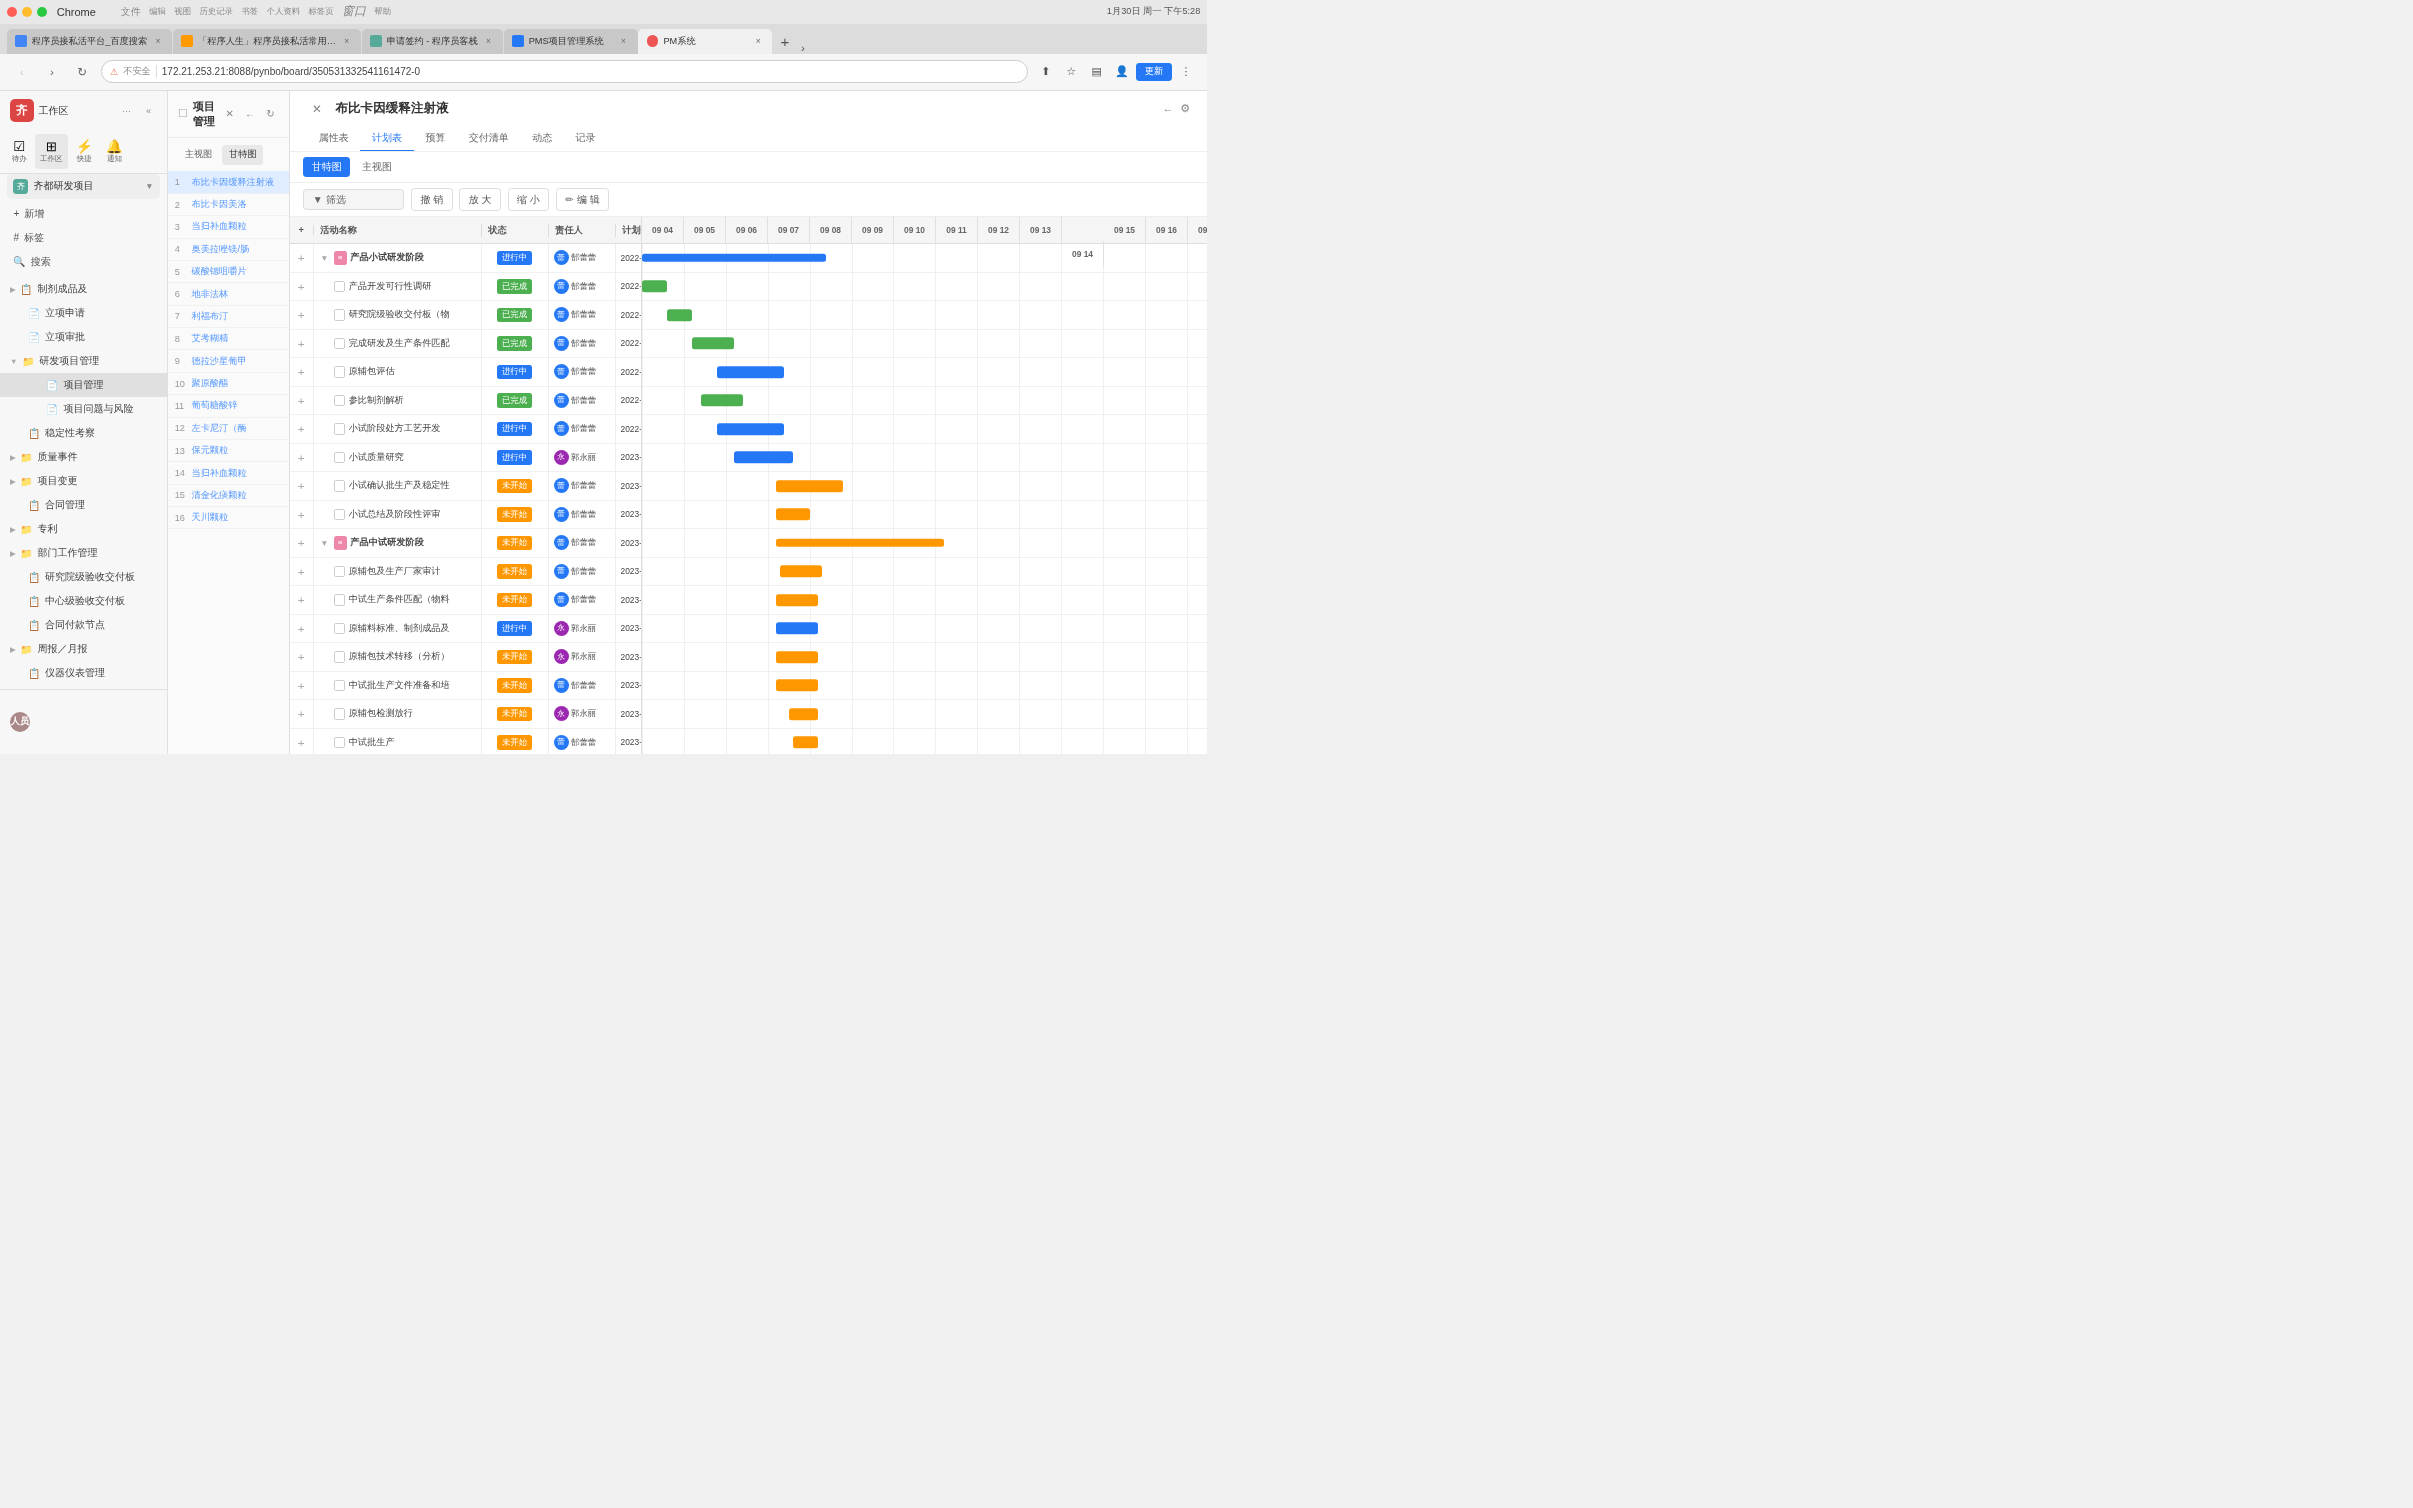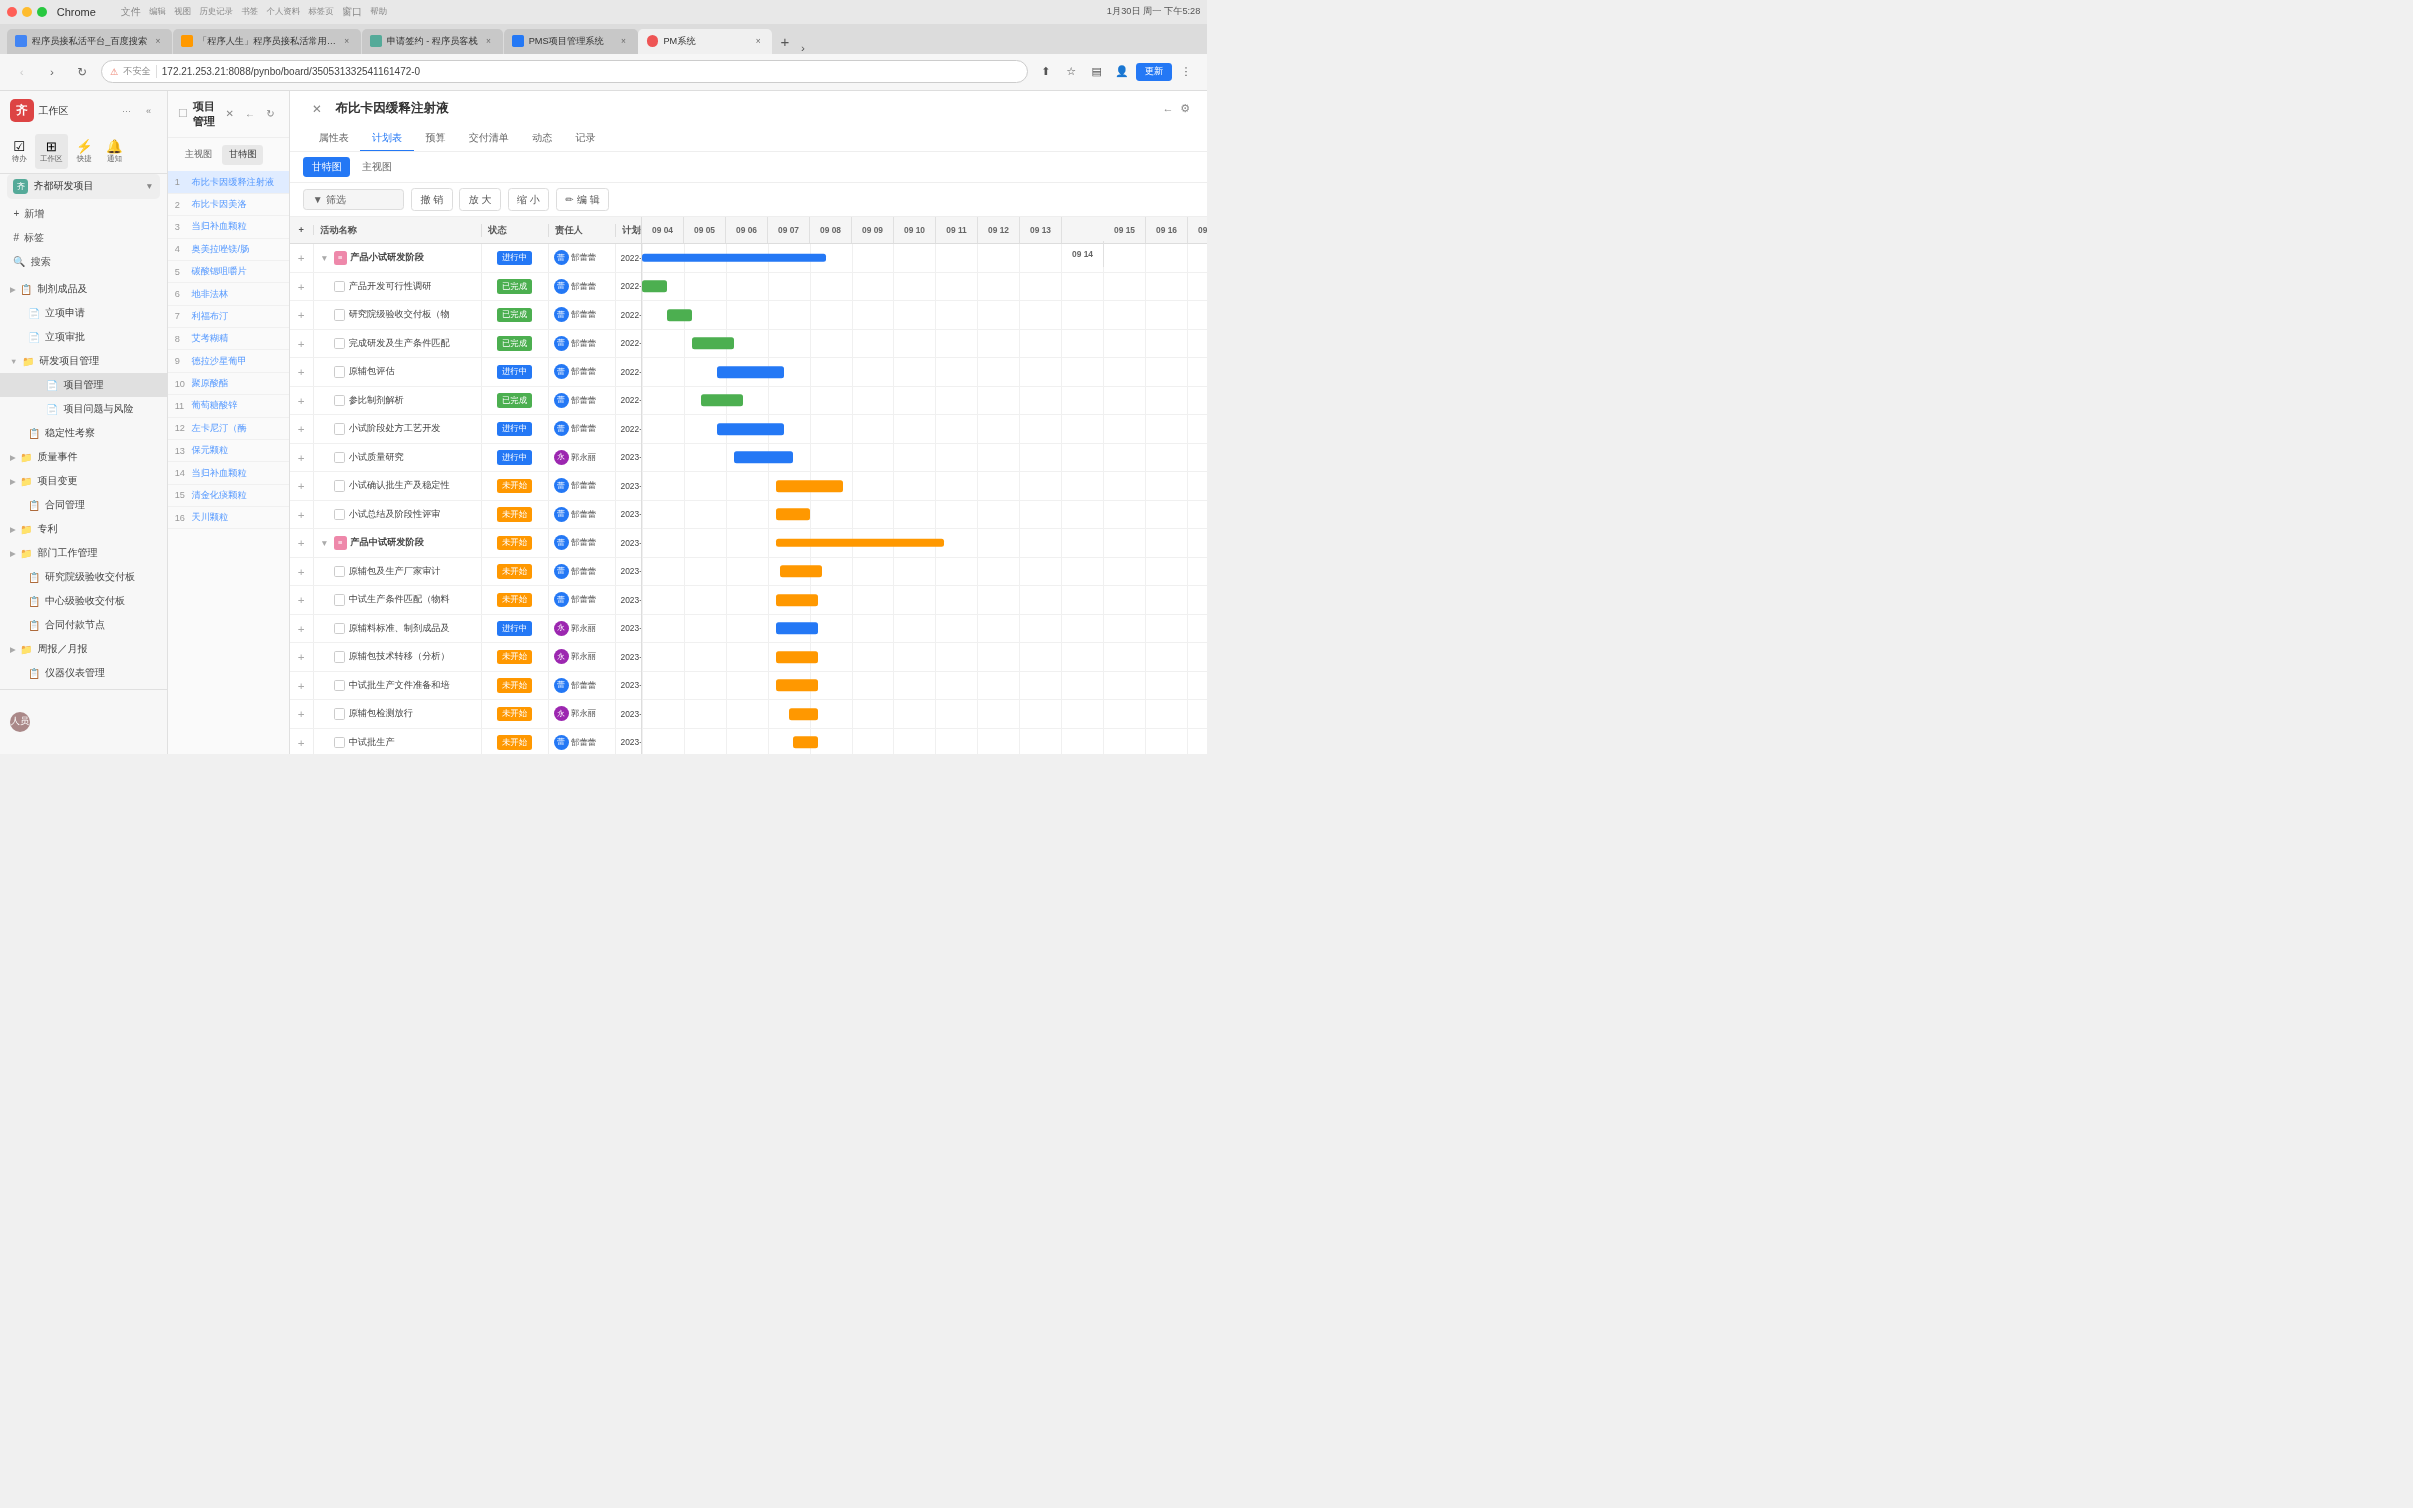--- a/index.html
+++ b/index.html
@@ -51,21 +51,21 @@
     .sidebar-action { display: flex; align-items: center; gap: 5px; padding: 5px 6.7px; color: #555; font-size: 10px; cursor: pointer; width: 100%; }
 
     .sidebar-list { overflow-y: auto; flex: 1; }
     .sidebar-item { display: flex; align-items: center; gap: 5px; padding: 5px 10px; cursor: pointer; color: #444; font-size: 10px; }
     .sidebar-item.active { background: #e0e0e0; }
     .sidebar-item .indent { width: 13.4px; flex-shrink: 0; }
     .sidebar-item .item-icon { width: 11.7px; height: 11.7px; display: flex; align-items: center; justify-content: center; font-size: 10px; color: #888; }
     .sidebar-item .item-label { flex: 1; overflow: hidden; white-space: nowrap; text-overflow: ellipsis; }
     .sidebar-item .expand-arrow { font-size: 7.5px; color: #aaa; }
 
-    .sidebar-bottom { padding: 22px 10px; border-top: 0.8px solid #e0e0e0; }
+    .sidebar-bottom { padding: 22px 10px; border-top: 0.8px solid #e0e0e0; font-weight: bold; }
     .user-item { display: flex; align-items: center; gap: 6.7px; }
     .user-avatar { width: 20px; height: 20px; border-radius: 50%; background: #a88; display: flex; align-items: center; justify-content: center; color: #fff; font-size: 9.2px; }
 
     
     .project-panel { width: 122px; background: #fafafa; border-right: 0.8px solid #e0e0e0; overflow-y: auto; }
     .panel-header { padding: 8.4px 10px; display: flex; align-items: center; gap: 5px; border-bottom: 0.8px solid #eee; }
     .panel-title { font-size: 11px; font-weight: 600; color: #333; flex: 1; }
     .panel-header-actions { display: flex; gap: 3.4px; }
     .panel-header-btn { width: 17px; height: 17px; display: flex; align-items: center; justify-content: center; color: #888; cursor: pointer; font-size: 10px; }
 
@@ -157,21 +157,21 @@
     <div class="traffic-light tl-max"></div>
   </div>
   <span class="title-bar-app">Chrome</span>
   <span style="font-size:10px; color:#888; margin-left:20px;">文件</span>
   <span style="font-size:8.4px; color:#888; margin-left:3.4px;">编辑</span>
   <span style="font-size:8.4px; color:#888; margin-left:3.4px;">视图</span>
   <span style="font-size:8.4px; color:#888; margin-left:3.4px;">历史记录</span>
   <span style="font-size:8.4px; color:#888; margin-left:3.4px;">书签</span>
   <span style="font-size:8.4px; color:#888; margin-left:3.4px;">个人资料</span>
   <span style="font-size:8.4px; color:#888; margin-left:3.4px;">标签页</span>
-  <span style="font-size:10px; color:#888; margin-left:3.4px;">窗口</span>
+  <span style="font-size:12px; color:#888; margin-left:3.4px;font-style:italic;">窗口</span>
   <span style="font-size:8.4px; color:#888; margin-left:3.4px;">帮助</span>
   <span style="margin-left: auto; font-size:9.2px; color:#555;">1月30日 周一 下午5:28</span>
 </div>
 
 <div class="tab-bar">
   <div class="tab">
     <div class="tab-favicon" style="background: #4285f4; border-radius: 1.7px;"></div>
     <span class="tab-label">程序员接私活平台_百度搜索</span>
     <span class="tab-close">×</span>
   </div>

